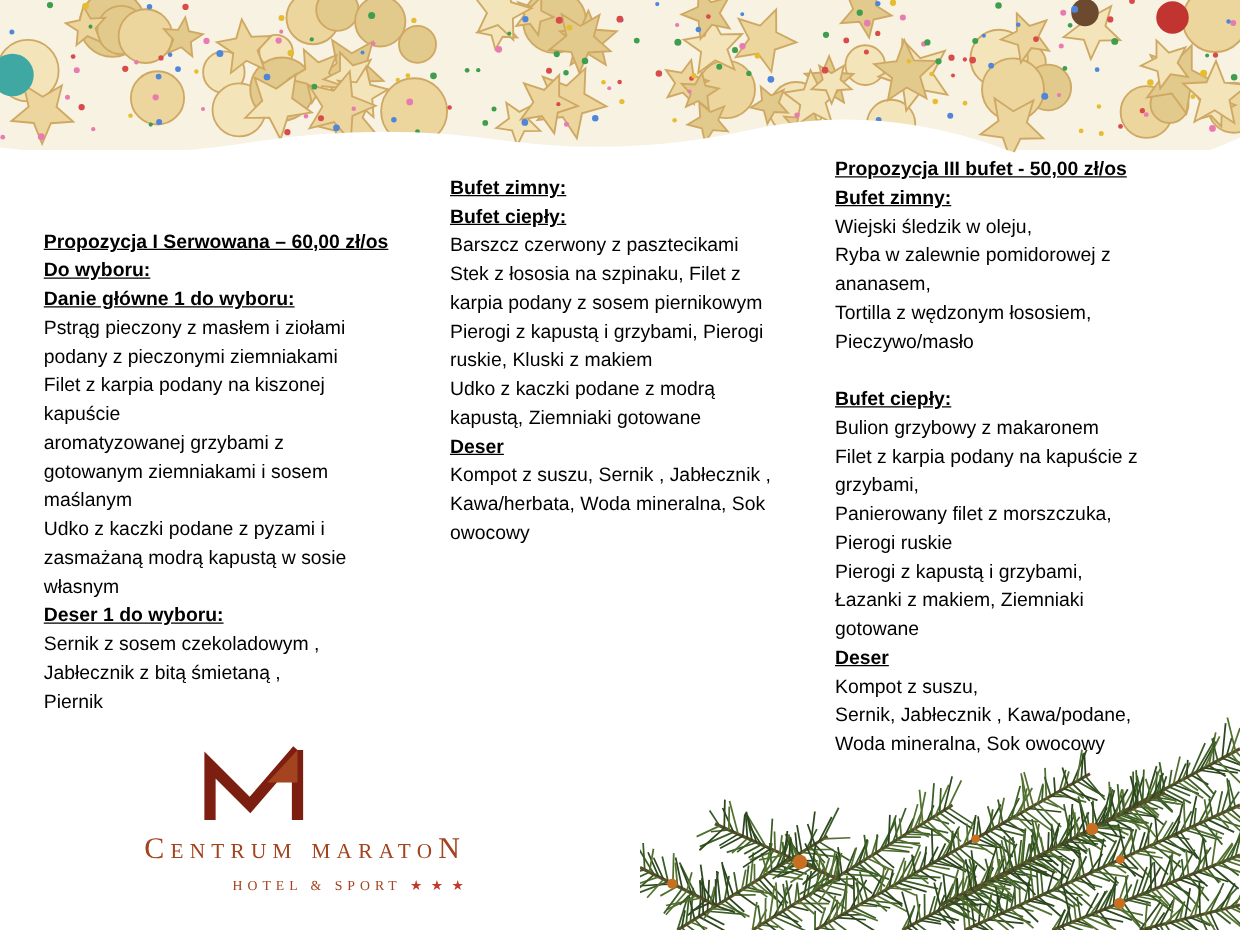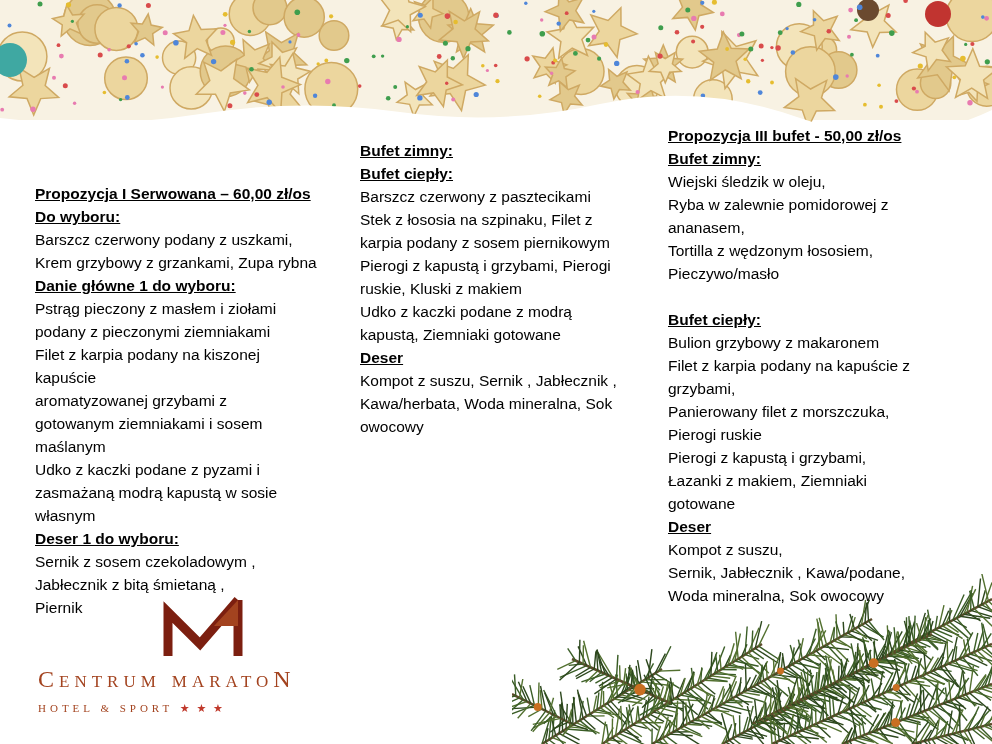--- a/index.html
+++ b/index.html
@@ -18,21 +18,21 @@
 
   .col { position: absolute; font-size: 15.5px; line-height: 23px; }
   .col1 { left: 35px;  top: 142px; width: 315px; margin-top: 40px; }
   .col2 { left: 360px; top: 139px; width: 305px; }
   .col3 { left: 668px; top: 124px; width: 315px; }
   .title   { font-size: 15.5px; font-weight: bold; text-decoration: underline; }
   .heading { font-size: 15.5px; font-weight: bold; text-decoration: underline; }
   .lines { white-space: pre-line; }
   .gap { margin-bottom: 23px; }
 
-  .logo { position: absolute; left: 38px; top: 596px; width: 335px; text-align: left; }
+  .logo { position: absolute; left: 38px; top: 596px; width: 335px; text-align: right; }
   .logo svg { display: block; margin: 0 auto; }
   .wordmark {
     font-family: "Liberation Serif", serif;
     font-variant: small-caps;
     font-size: 24px;
     letter-spacing: 5px;
     margin-top: 8px;
     color: #a3431f;
   }
   .subtitle {
@@ -276,22 +276,20 @@
         <circle cx="222.9" cy="32.4" r="2.5" fill="#e87bb0"></circle>
         <circle cx="541.7" cy="20.0" r="1.7" fill="#e87bb0"></circle>
         <circle cx="702.3" cy="2.8" r="2.1" fill="#4f86d9"></circle>
         <path d="M0,118 Q100,130 200,114 T400,112 T600,104 T800,118 T992,110 L992,134 L0,134 Z" fill="#ffffff"></path>
       </svg>
   </div>
 
   <section class="col col1">
     <h2 class="title">Propozycja I Serwowana – 60,00 zł/os</h2>
     <h3 class="heading">Do wyboru:</h3>
-    <div class="lines">Barszcz czerwony podany z uszkami,
-Krem grzybowy z grzankami, Zupa rybna</div>
     <h3 class="heading">Danie główne 1 do wyboru:</h3>
     <div class="lines">Pstrąg pieczony z masłem i ziołami
 podany z pieczonymi ziemniakami
 Filet z karpia podany na kiszonej
 kapuście
 aromatyzowanej grzybami z
 gotowanym ziemniakami i sosem
 maślanym
 Udko z kaczki podane z pyzami i
 zasmażaną modrą kapustą w sosie

